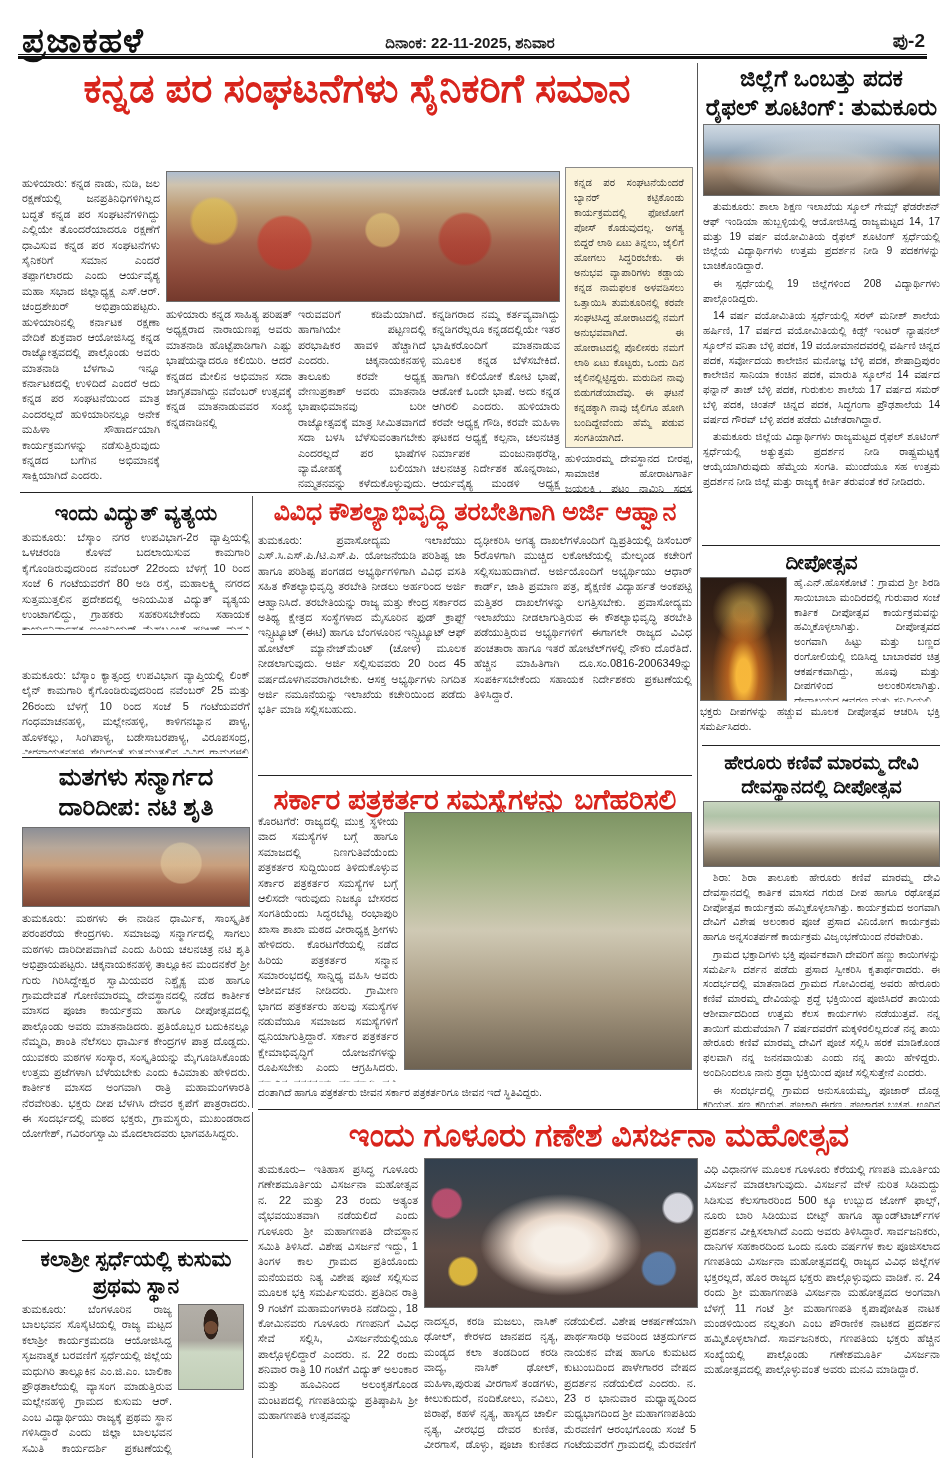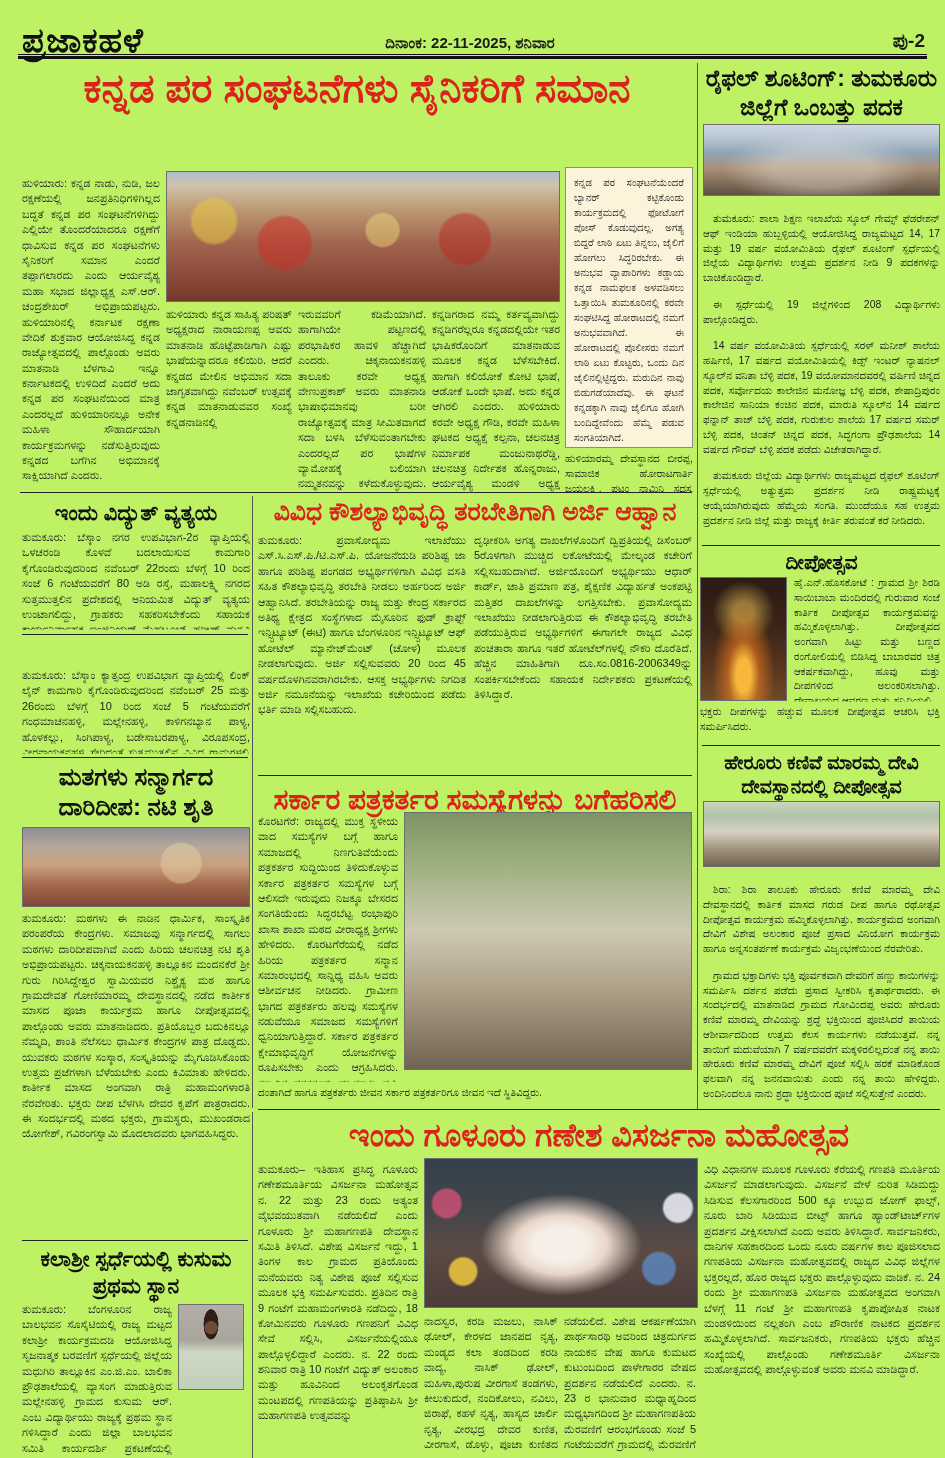--- a/index.html
+++ b/index.html
@@ -1,36 +1,36 @@
 <!DOCTYPE html>
 <html><head>
 <meta charset="utf-8">
 <style>
   html,body{margin:0;padding:0;background:#e8e6e0;}
-  #paper{position:relative;width:945px;height:1458px;margin:0 auto;background:#bef264;
+  #paper{position:relative;width:945px;height:1458px;margin:0 auto;background:#ffffff;
          font-family:"Liberation Sans","DejaVu Sans",sans-serif;color:#1b1b1b;overflow:hidden;}
   .abs{position:absolute;box-sizing:border-box;}
   
   .masthead{font-family:"Liberation Serif","DejaVu Serif",serif;font-weight:bold;font-size:34px;color:#111;letter-spacing:1px;}
   .dateline{font-size:15px;font-weight:bold;text-align:center;}
   .pageno{font-size:19px;font-weight:bold;text-align:right;}
   .rule-double{border-top:1px solid #111;border-bottom:3px solid #111;height:5px;}
   .hr{border-top:1.6px solid #222;height:0;}
   .vr{width:1px;background:#555;}
   
   .head-red{color:#d8241c;font-weight:bold;text-align:center;}
   .head-black{color:#101010;font-weight:bold;text-align:center;}
   .main-head{font-size:40px;line-height:52px;letter-spacing:0px;}
   .gan-head{font-size:32px;line-height:46px;}
   .mid-head{font-size:24px;line-height:30px;}
   .sec-head{font-size:21px;line-height:27px;}
   .sec-head-lg{font-size:23px;line-height:29px;}
   
   .bt{font-size:11px;line-height:1.4;text-align:justify;overflow:hidden;color:#1c1c1c;}
-  .bt p{margin:12px 0 3px 0;text-indent:10px;}
+  .bt p{margin:0 0 3px 0;text-indent:10px;}
   .bt-sm{font-size:10.4px;line-height:1.42;}
   
   .qbox{background:#fbf3da;border:1px solid #8a8a8a;padding:7px 8px;font-size:10px;line-height:1.5;text-align:justify;overflow:hidden;}
   
   .ph{border:1px solid #6e6e6e;}
   .ph-main{background:
     radial-gradient(circle at 12% 38%, rgba(232,200,70,.55) 0 6%, transparent 7%),
     radial-gradient(circle at 30% 55%, rgba(205,45,35,.5) 0 9%, transparent 10%),
     radial-gradient(circle at 55% 45%, rgba(243,222,125,.45) 0 7%, transparent 8%),
     radial-gradient(circle at 76% 52%, rgba(185,35,28,.45) 0 8%, transparent 9%),
@@ -89,22 +89,22 @@
   <div class="abs bt" style="left:166px;top:307px;width:126px;height:185px;">ಹುಳಿಯಾರು ಕನ್ನಡ ಸಾಹಿತ್ಯ ಪರಿಷತ್ ಅಧ್ಯಕ್ಷರಾದ ನಾರಾಯಣಪ್ಪ ಅವರು ಮಾತನಾಡಿ ಹೊಟ್ಟೆಪಾಡಿಗಾಗಿ ಎಷ್ಟು ಭಾಷೆಯನ್ನಾದರೂ ಕಲಿಯಿರಿ. ಆದರೆ ಕನ್ನಡದ ಮೇಲಿನ ಅಭಿಮಾನ ಸದಾ ಜಾಗೃತವಾಗಿದ್ದು ನವೆಂಬರ್ ಉತ್ಸವಕ್ಕೆ ಕನ್ನಡ ಮಾತನಾಡುವವರ ಸಂಖ್ಯೆ ಕನ್ನಡನಾಡಿನಲ್ಲಿ</div>
   <div class="abs bt" style="left:298px;top:307px;width:128px;height:185px;">ಇರುವವರಿಗೆ ಕಡಿಮೆಯಾಗಿದೆ. ಹಾಗಾಗಿಯೇ ಪಟ್ಟಣದಲ್ಲಿ ಪರಭಾಷಿಕರ ಹಾವಳಿ ಹೆಚ್ಚಾಗಿದೆ ಎಂದರು. ಚಿಕ್ಕನಾಯಕನಹಳ್ಳಿ ತಾಲೂಕು ಕರವೇ ಅಧ್ಯಕ್ಷ ವೇಣುಪ್ರಕಾಶ್ ಅವರು ಮಾತನಾಡಿ ಭಾಷಾಭಿಮಾನವು ಬರೀ ರಾಜ್ಯೋತ್ಸವಕ್ಕೆ ಮಾತ್ರ ಸೀಮಿತವಾಗದೆ ಸದಾ ಬಳಸಿ ಬೆಳೆಸುವಂತಾಗಬೇಕು ಎಂದರಲ್ಲದೆ ಪರ ಭಾಷೆಗಳ ವ್ಯಾಮೋಹಕ್ಕೆ ಬಲಿಯಾಗಿ ನಮ್ಮತನವನ್ನು ಕಳೆದುಕೊಳ್ಳುವುದು. ಮೊದಲು ಮಾತೃಭಾಷೆಗೆ ಆದ್ಯತೆ ನೀಡಬೇಕು ಎಂದರು. ಕರವೇಯ ಜಿಲ್ಲಾ ಉಪಾಧ್ಯಕ್ಷ ಮೆಡಿಕಲ್ ಚನ್ನಬಸವಯ್ಯ ಅವರು ಮಾತನಾಡಿ ಕನ್ನಡಭಾಷೆಯನ್ನು ಉಳಿಸಿ ಬೆಳೆಸುವುದು</div>
   <div class="abs bt" style="left:432px;top:307px;width:128px;height:185px;">ಕನ್ನಡಿಗರಾದ ನಮ್ಮ ಕರ್ತವ್ಯವಾಗಿದ್ದು ಕನ್ನಡಿಗರೆಲ್ಲರೂ ಕನ್ನಡದಲ್ಲಿಯೇ ಇತರ ಭಾಷಿಕರೊಂದಿಗೆ ಮಾತನಾಡುವ ಮೂಲಕ ಕನ್ನಡ ಬೆಳೆಸಬೇಕಿದೆ. ಹಾಗಾಗಿ ಕಲಿಯೋಕೆ ಕೋಟಿ ಭಾಷೆ, ಆಡೋಕೆ ಒಂದೇ ಭಾಷೆ. ಅದು ಕನ್ನಡ ಆಗಿರಲಿ ಎಂದರು. ಹುಳಿಯಾರು ಕರವೇ ಅಧ್ಯಕ್ಷ ಗೌಡಿ, ಕರವೇ ಮಹಿಳಾ ಘಟಕದ ಅಧ್ಯಕ್ಷೆ ಕಲ್ಪನಾ, ಚಲನಚಿತ್ರ ನಿರ್ಮಾಪಕ ಮಂಜುನಾಥರೆಡ್ಡಿ, ಚಲನಚಿತ್ರ ನಿರ್ದೇಶಕ ಹೊನ್ನರಾಜು, ಆರ್ಯವೈಶ್ಯ ಮಂಡಳಿ ಅಧ್ಯಕ್ಷ ನಾಗೇಶ್, ಹುಳಿಯಾರು ಟೌನ್ ಬ್ಯಾಂಕ್ ಅಧ್ಯಕ್ಷ ಸತೀಶ್, ಕಾರ್ಯದರ್ಶಿ ವಿಶ್ವನಾಥ್, ಆಂಜನೇಯಸ್ವಾಮಿ ದೇವಸ್ಥಾನದ ಬಡಾವಾಣಮ್ಮ,</div>
   <div class="abs qbox" style="left:565px;top:167px;width:128px;height:281px;">
     <div>ಕನ್ನಡ ಪರ ಸಂಘಟನೆಯೆಂದರೆ ಬ್ಯಾನರ್ ಕಟ್ಟಿಕೊಂಡು ಕಾರ್ಯಕ್ರಮದಲ್ಲಿ ಫೋಟೋಗೆ ಪೋಸ್ ಕೊಡುವುದಲ್ಲ. ಅಗತ್ಯ ಬಿದ್ದರೆ ಲಾಠಿ ಏಟು ತಿನ್ನಲು, ಜೈಲಿಗೆ ಹೋಗಲು ಸಿದ್ಧರಿರಬೇಕು. ಈ ಅನುಭವ ವ್ಯಾಪಾರಿಗಳು ಕಡ್ಡಾಯ ಕನ್ನಡ ನಾಮಫಲಕ ಅಳವಡಿಸಲು ಒತ್ತಾಯಿಸಿ ತುಮಕೂರಿನಲ್ಲಿ ಕರವೇ ಸಂಘಟಿಸಿದ್ದ ಹೋರಾಟದಲ್ಲಿ ನಮಗೆ ಅನುಭವವಾಗಿದೆ. ಈ ಹೋರಾಟದಲ್ಲಿ ಪೊಲೀಸರು ನಮಗೆ ಲಾಠಿ ಏಟು ಕೊಟ್ಟರು, ಒಂದು ದಿನ ಜೈಲಿನಲ್ಲಿಟ್ಟಿದ್ದರು. ಮರುದಿನ ನಾವು ಬಿಡುಗಡೆಯಾದೆವು. ಈ ಘಟನೆ ಕನ್ನಡಕ್ಕಾಗಿ ನಾವು ಜೈಲಿಗೂ ಹೋಗಿ ಬಂದಿದ್ದೇವೆಂದು ಹೆಮ್ಮೆ ಪಡುವ ಸಂಗತಿಯಾಗಿದೆ.</div>
 
   </div>
   <div class="abs bt bt-sm" style="left:565px;top:452px;width:128px;height:40px;">ಹುಳಿಯಾರಮ್ಮ ದೇವಸ್ಥಾನದ ಬೀರಪ್ಪ, ಸಾಮಾಜಿಕ ಹೋರಾಟಗಾರ್ತಿ ಜಯಲಕ್ಷ್ಮಿ, ಪಟಂ ನಾಮಿನಿ ಸದಸ್ಯ ವೆಂಕಟೇಶ್, ಟಿಪ್ಪು ಸಂಘದ ಅನ್ವರ್, ಕನ್ನಡದ ಕಂದ ವೆಂಟಕೇಶ್, ಪಾಪಂ ಮಾಜಿ ಸದಸ್ಯ ಕುಮಾರ್ ಇತರರಿದ್ದರು.</div>
 
   <div class="abs head-black sec-head-lg" style="left:703px;top:64px;width:237px;">
+    <div>ಜಿಲ್ಲೆಗೆ ಒಂಬತ್ತು ಪದಕ</div>
     <div>ರೈಫಲ್ ಶೂಟಿಂಗ್: ತುಮಕೂರು</div>
-    <div>ಜಿಲ್ಲೆಗೆ ಒಂಬತ್ತು ಪದಕ</div>
   </div>
   <div class="abs ph ph-rifle" style="left:703px;top:124px;width:237px;height:72px;"></div>
   <div class="abs bt bt-sm" style="left:703px;top:200px;width:237px;height:342px;">
     <p>ತುಮಕೂರು: ಶಾಲಾ ಶಿಕ್ಷಣ ಇಲಾಖೆಯ ಸ್ಕೂಲ್ ಗೇಮ್ಸ್ ಫೆಡರೇಶನ್ ಆಫ್ ಇಂಡಿಯಾ ಹುಬ್ಬಳ್ಳಿಯಲ್ಲಿ ಆಯೋಜಿಸಿದ್ದ ರಾಜ್ಯಮಟ್ಟದ 14, 17 ಮತ್ತು 19 ವರ್ಷ ವಯೋಮಿತಿಯ ರೈಫಲ್ ಶೂಟಿಂಗ್ ಸ್ಪರ್ಧೆಯಲ್ಲಿ ಜಿಲ್ಲೆಯ ವಿದ್ಯಾರ್ಥಿಗಳು ಉತ್ತಮ ಪ್ರದರ್ಶನ ನೀಡಿ 9 ಪದಕಗಳನ್ನು ಬಾಚಿಕೊಂಡಿದ್ದಾರೆ.</p>
     <p>ಈ ಸ್ಪರ್ಧೆಯಲ್ಲಿ 19 ಜಿಲ್ಲೆಗಳಿಂದ 208 ವಿದ್ಯಾರ್ಥಿಗಳು ಪಾಲ್ಗೊಂಡಿದ್ದರು.</p>
     <p>14 ವರ್ಷ ವಯೋಮಿತಿಯ ಸ್ಪರ್ಧೆಯಲ್ಲಿ ಸರಳ್ ಮನೀಶ್ ಶಾಲೆಯ ಹರ್ಷಿಣಿ, 17 ವರ್ಷದ ವಯೋಮಿತಿಯಲ್ಲಿ ಕಿಡ್ಸ್ ಇಂಟರ್ ನ್ಯಾಷನಲ್ ಸ್ಕೂಲ್‌ನ ವನಿತಾ ಬೆಳ್ಳಿ ಪದಕ, 19 ವಯೋಮಾನದವರಲ್ಲಿ ವರ್ಷಿಣಿ ಚಿನ್ನದ ಪದಕ, ಸರ್ವೋದಯ ಕಾಲೇಜಿನ ಮನೋಜ್ಞ ಬೆಳ್ಳಿ ಪದಕ, ಶೇಷಾದ್ರಿಪುರಂ ಕಾಲೇಜಿನ ಸಾನಿಯಾ ಕಂಚಿನ ಪದಕ, ಮಾರುತಿ ಸ್ಕೂಲ್‌ನ 14 ವರ್ಷದ ಫನ್ನಾನ್ ತಾಜ್ ಬೆಳ್ಳಿ ಪದಕ, ಗುರುಕುಲ ಶಾಲೆಯ 17 ವರ್ಷದ ಸಮರ್ ಬೆಳ್ಳಿ ಪದಕ, ಚಿಂತನ್ ಚಿನ್ನದ ಪದಕ, ಸಿದ್ಧಗಂಗಾ ಪ್ರೌಢಶಾಲೆಯ 14 ವರ್ಷದ ಗೌರವ್ ಬೆಳ್ಳಿ ಪದಕ ಪಡೆದು ವಿಜೇತರಾಗಿದ್ದಾರೆ.</p>
     <p>ತುಮಕೂರು ಜಿಲ್ಲೆಯ ವಿದ್ಯಾರ್ಥಿಗಳು ರಾಜ್ಯಮಟ್ಟದ ರೈಫಲ್ ಶೂಟಿಂಗ್ ಸ್ಪರ್ಧೆಯಲ್ಲಿ ಅತ್ಯುತ್ತಮ ಪ್ರದರ್ಶನ ನೀಡಿ ರಾಷ್ಟ್ರಮಟ್ಟಕ್ಕೆ ಆಯ್ಕೆಯಾಗಿರುವುದು ಹೆಮ್ಮೆಯ ಸಂಗತಿ. ಮುಂದೆಯೂ ಸಹ ಉತ್ತಮ ಪ್ರದರ್ಶನ ನೀಡಿ ಜಿಲ್ಲೆ ಮತ್ತು ರಾಜ್ಯಕ್ಕೆ ಕೀರ್ತಿ ತರುವಂತೆ ಕರೆ ನೀಡಿದರು.</p>
 
   </div>
 

